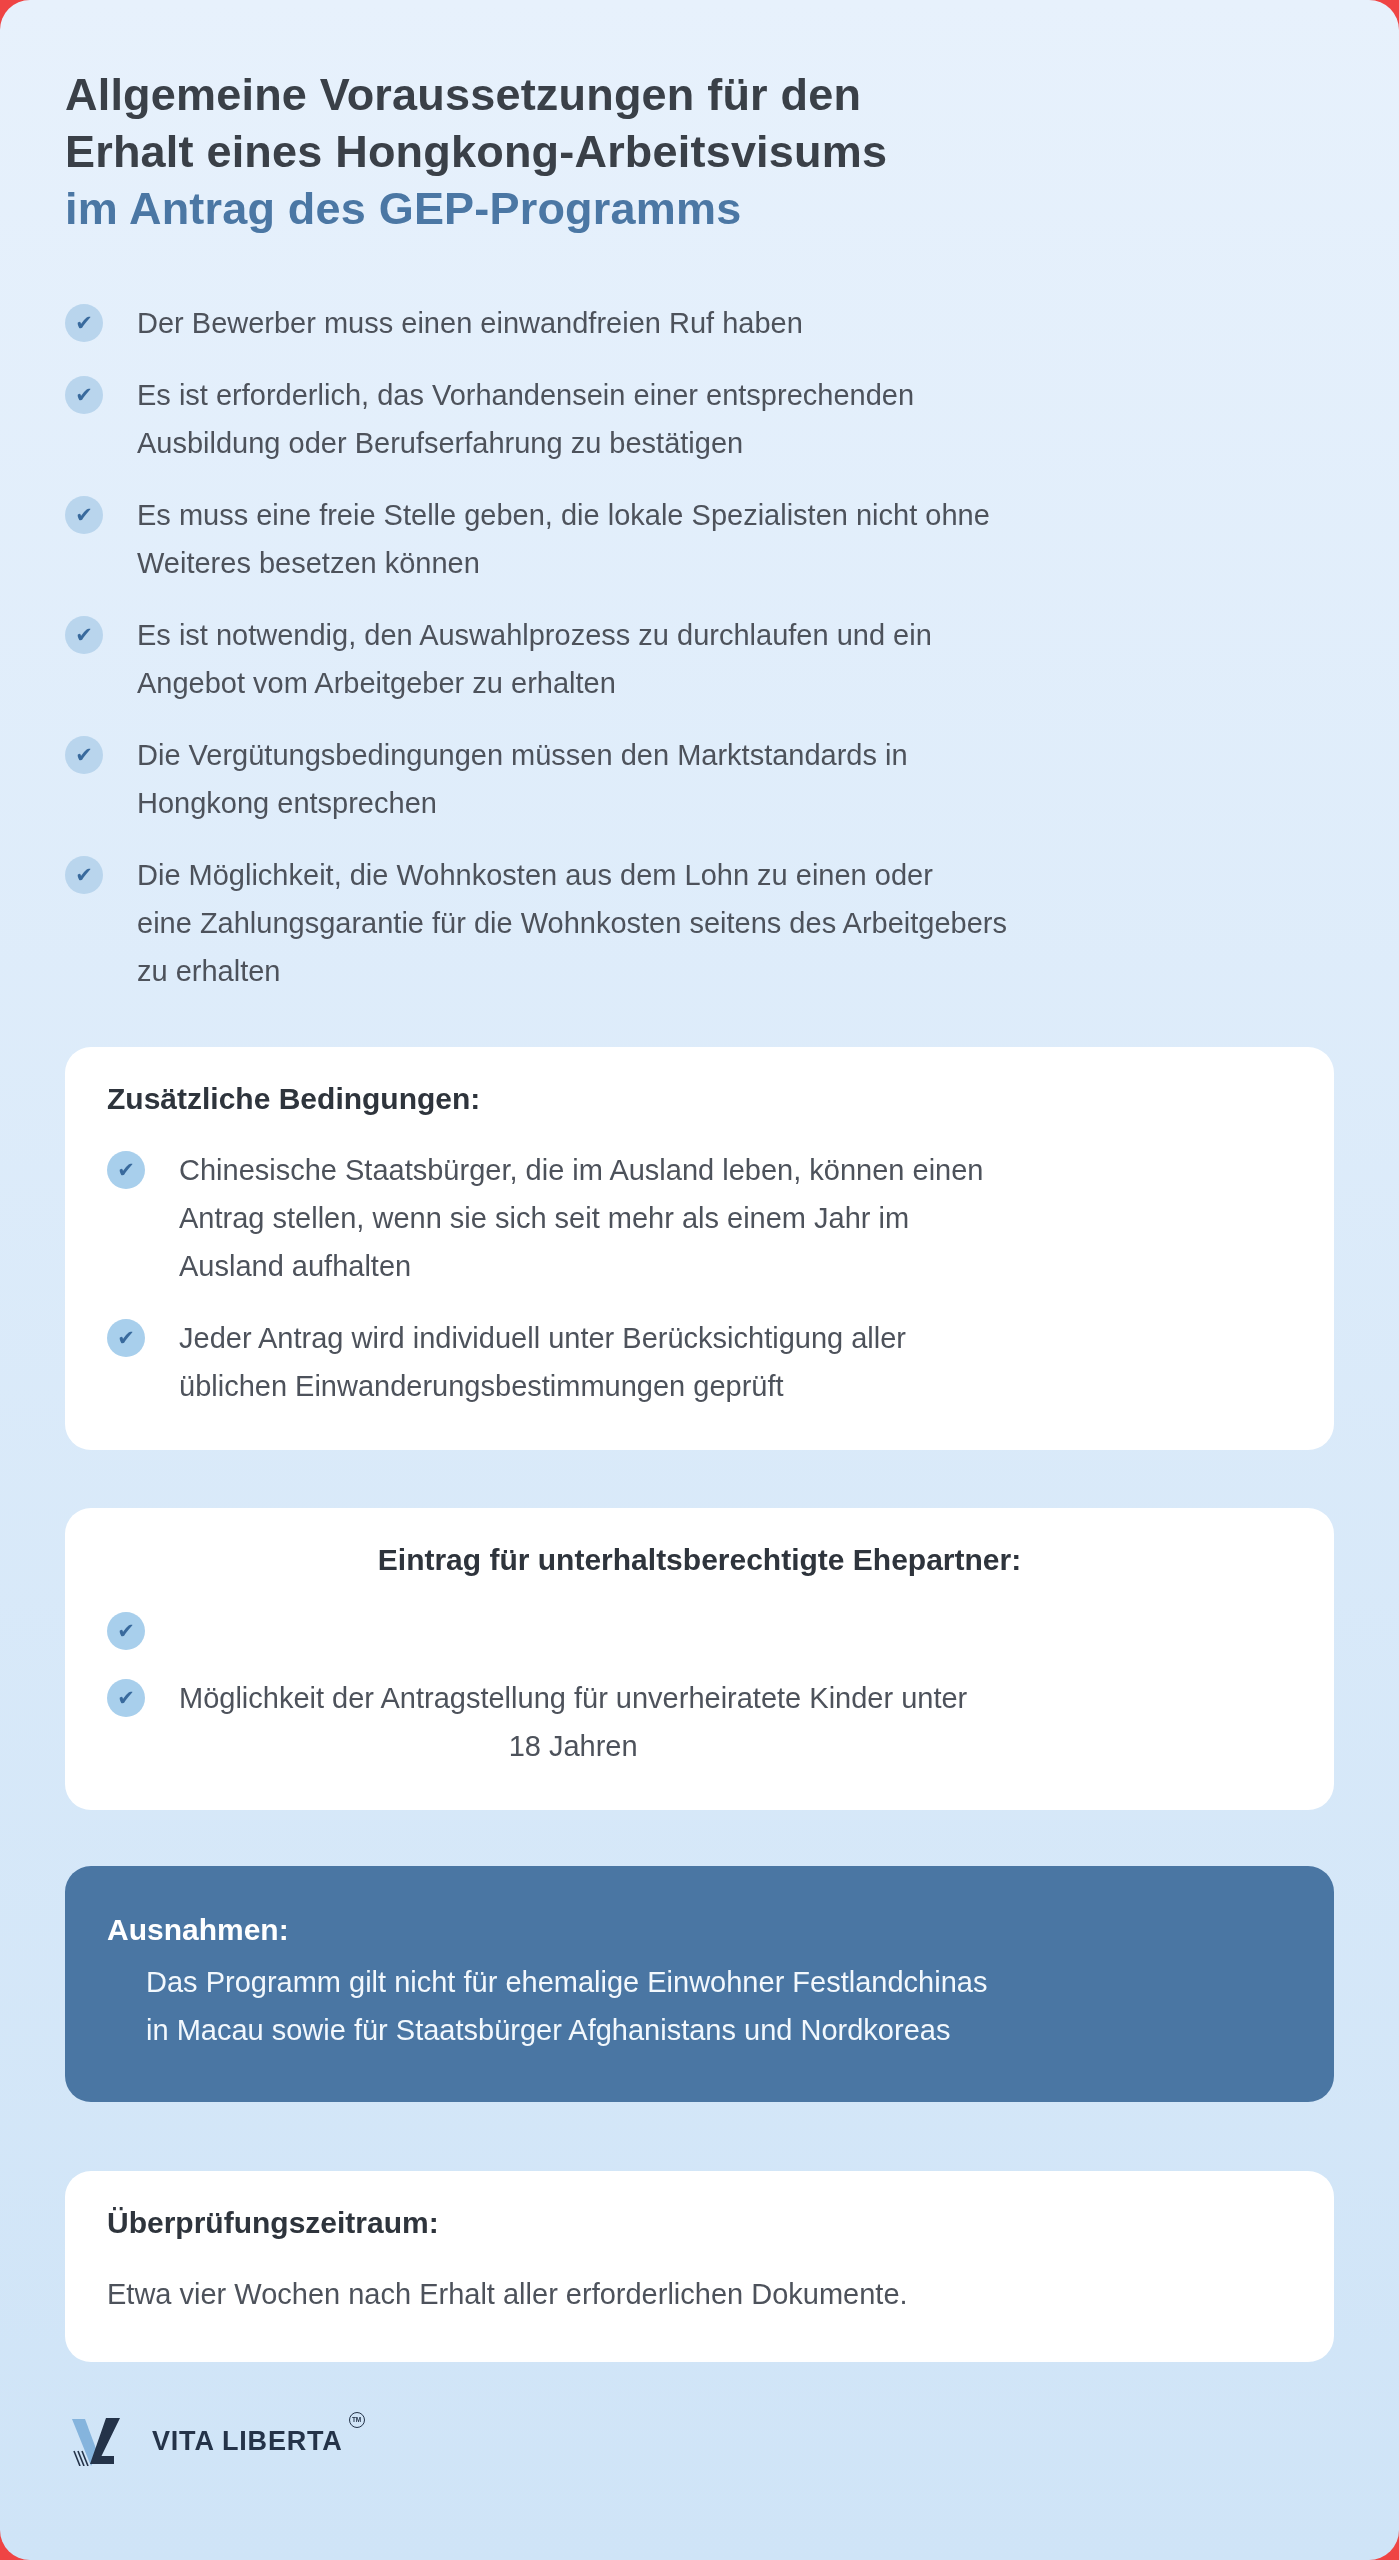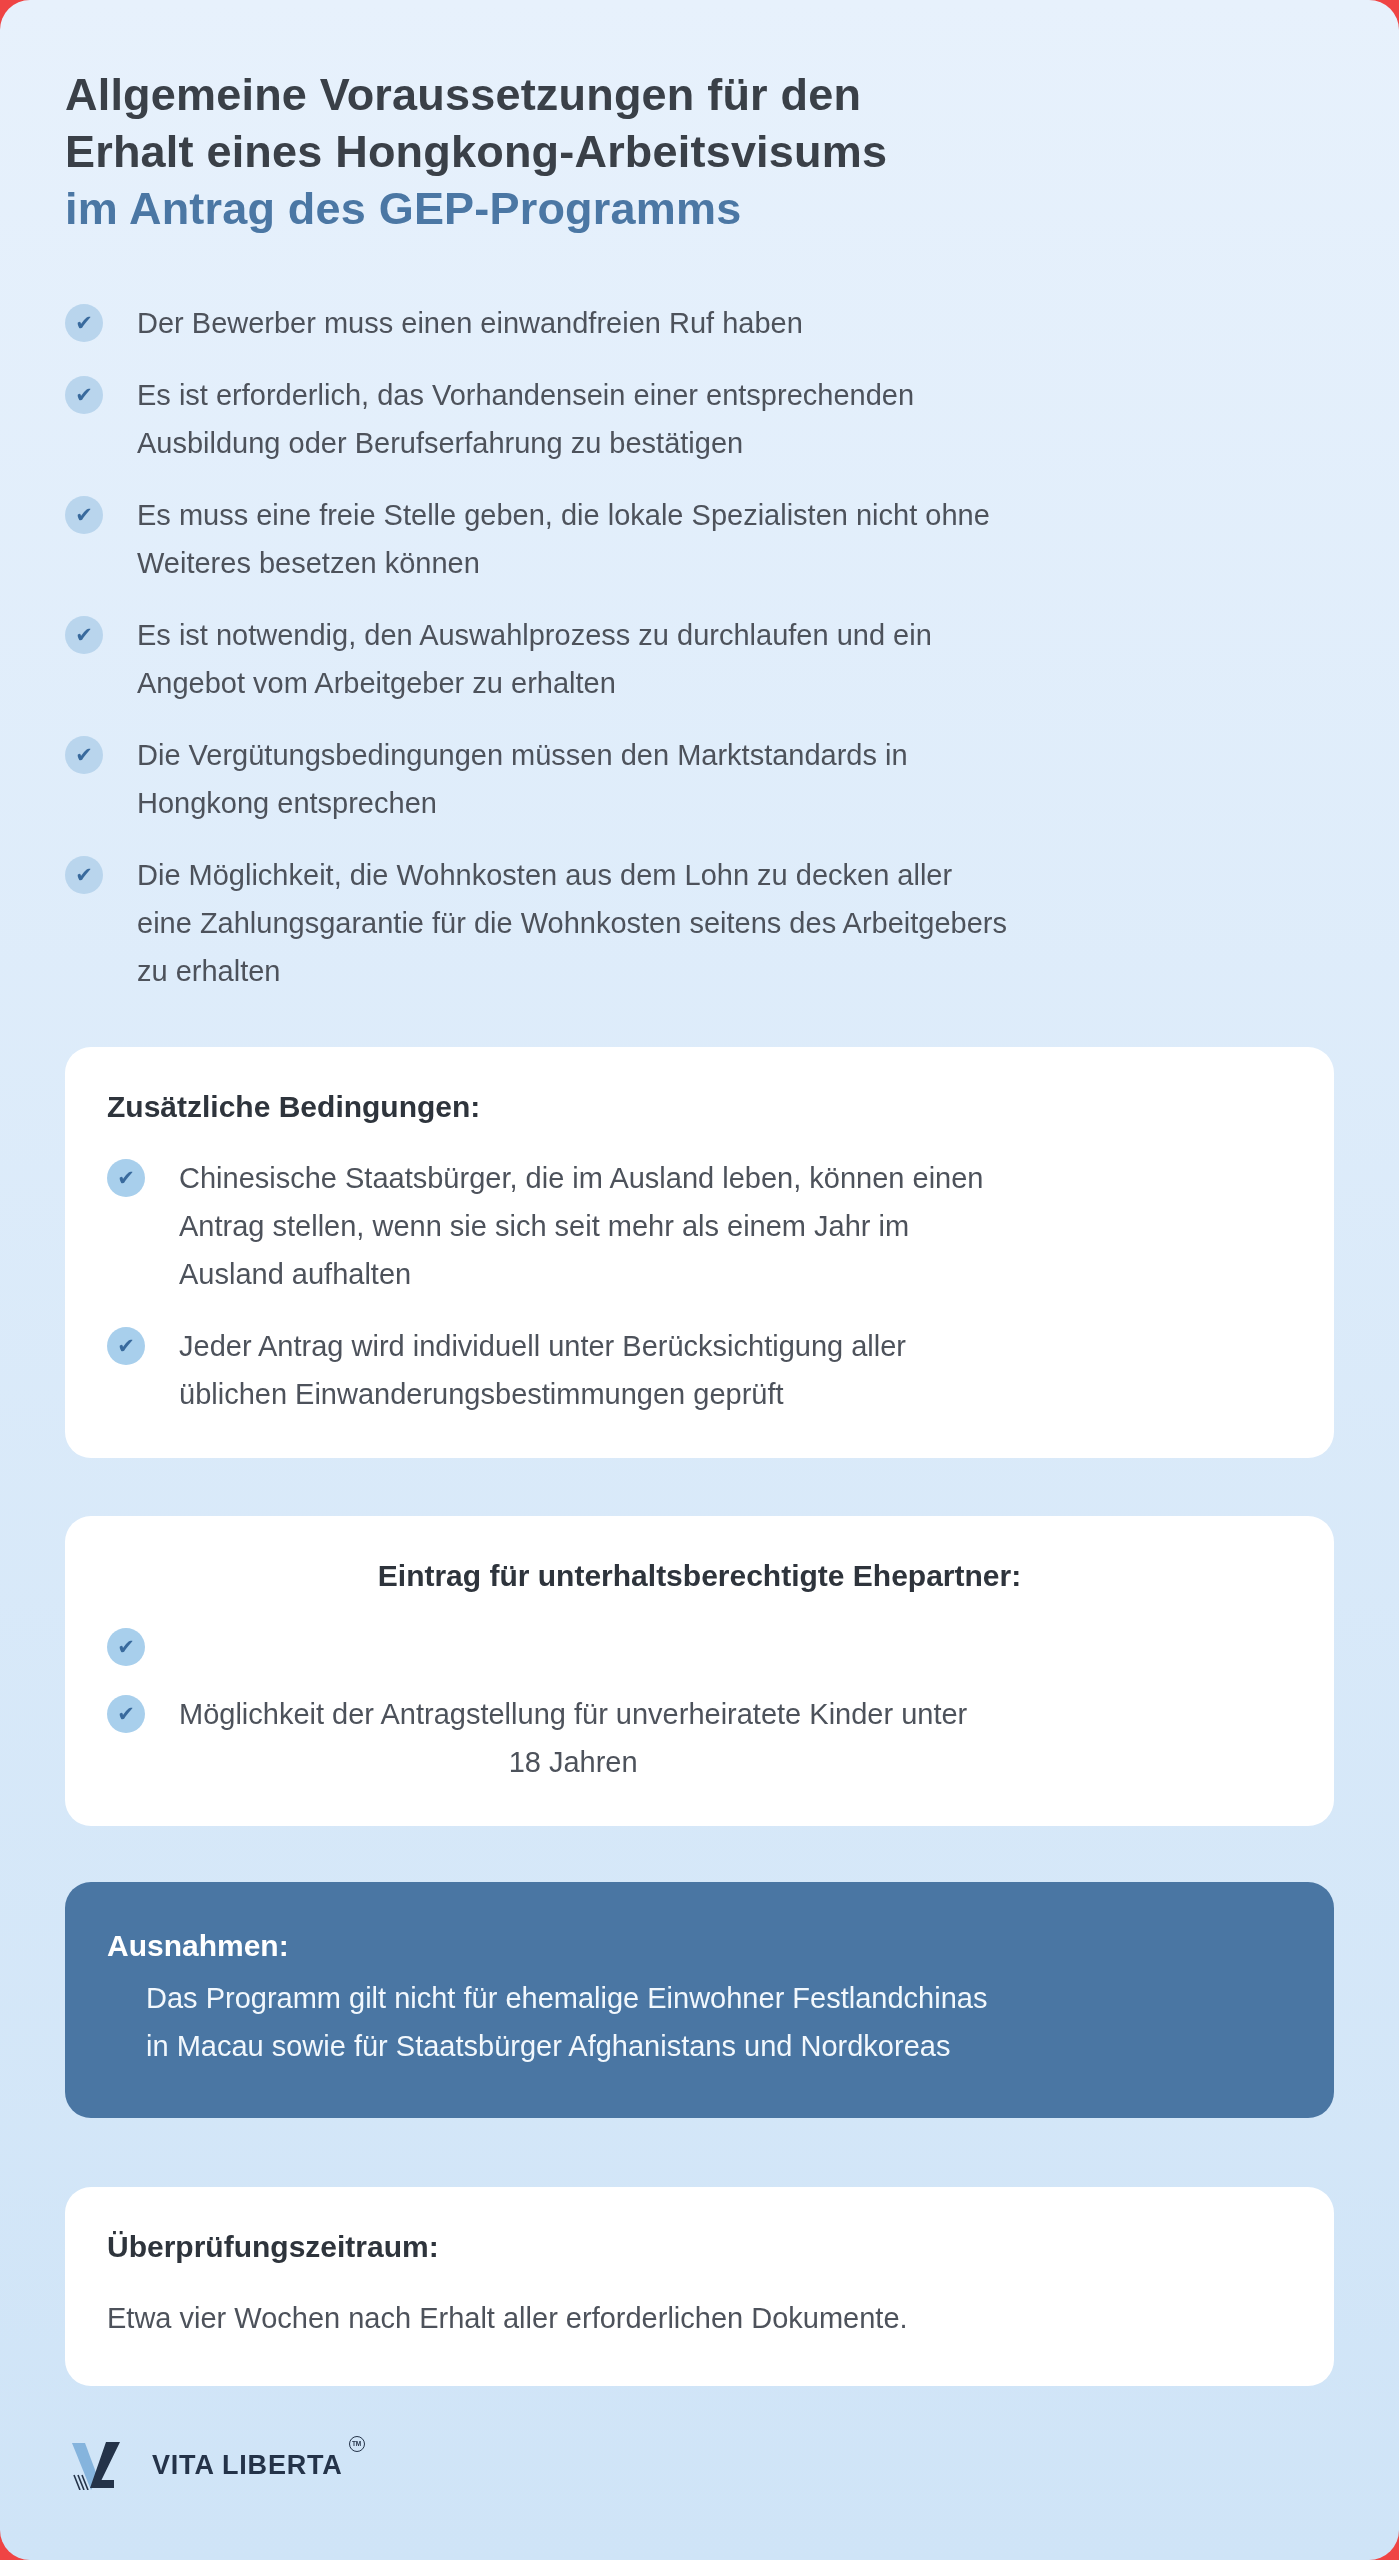--- a/index.html
+++ b/index.html
@@ -26,21 +26,21 @@
   .page-title .accent{color:var(--accent);}
   .main-list{margin:62px 65px 0;}
   .check-row{display:flex;align-items:flex-start;gap:34px;margin-bottom:24px;}
   .check-row:last-child{margin-bottom:0;}
   .check-circle{flex:0 0 38px;width:38px;height:38px;border-radius:50%;
                 background:var(--chk-bg-list);display:flex;align-items:center;
                 justify-content:center;margin-top:5px;}
   .check-circle .glyph{font-family:"DejaVu Sans", sans-serif;font-size:21px;
                        font-weight:700;color:var(--chk);line-height:1;}
   .check-text{font-size:29px;line-height:48px;color:var(--body);white-space:pre-line;max-width:1190px;}
-  .card{margin:54px 65px 0;background:#ffffff;border-radius:26px;padding:40px 42px 40px;}
+  .card{margin:54px 65px 0;background:#ffffff;border-radius:26px;padding:32px 42px 40px;}
   .card .check-circle{background:var(--chk-bg-card);}
   .card-title{font-size:30px;line-height:40px;font-weight:700;color:var(--card-title);
               margin-bottom:27px;}
   .card-body{font-size:29px;line-height:48px;color:var(--body);white-space:pre-line;}
   .card.blue{background:var(--blue-card);padding:44px 42px 48px;}
   .card.blue .card-title{color:#ffffff;margin-bottom:8px;}
   .card.blue .card-body{color:#f2f8fd;margin-left:39px;}
   .card.c1{margin-top:52px;}
   .card.c2{margin-top:58px;text-align:center;}
   .card.c3{margin-top:56px;}
@@ -97,21 +97,21 @@
         <div class="check-circle">
             <span class="glyph">✔</span>
           </div>
         <div class="check-text">Die Vergütungsbedingungen müssen den Marktstandards in
 Hongkong entsprechen</div>
       </div>
       <div class="check-row">
         <div class="check-circle">
             <span class="glyph">✔</span>
           </div>
-        <div class="check-text">Die Möglichkeit, die Wohnkosten aus dem Lohn zu decken aller
+        <div class="check-text">Die Möglichkeit, die Wohnkosten aus dem Lohn zu einen oder
 eine Zahlungsgarantie für die Wohnkosten seitens des Arbeitgebers
 zu erhalten</div>
       </div>
     </div>
 
     <div class="card c1">
       <div class="card-title">Zusätzliche Bedingungen:</div>
       <div class="check-row">
         <div class="check-circle">
             <span class="glyph">✔</span>

